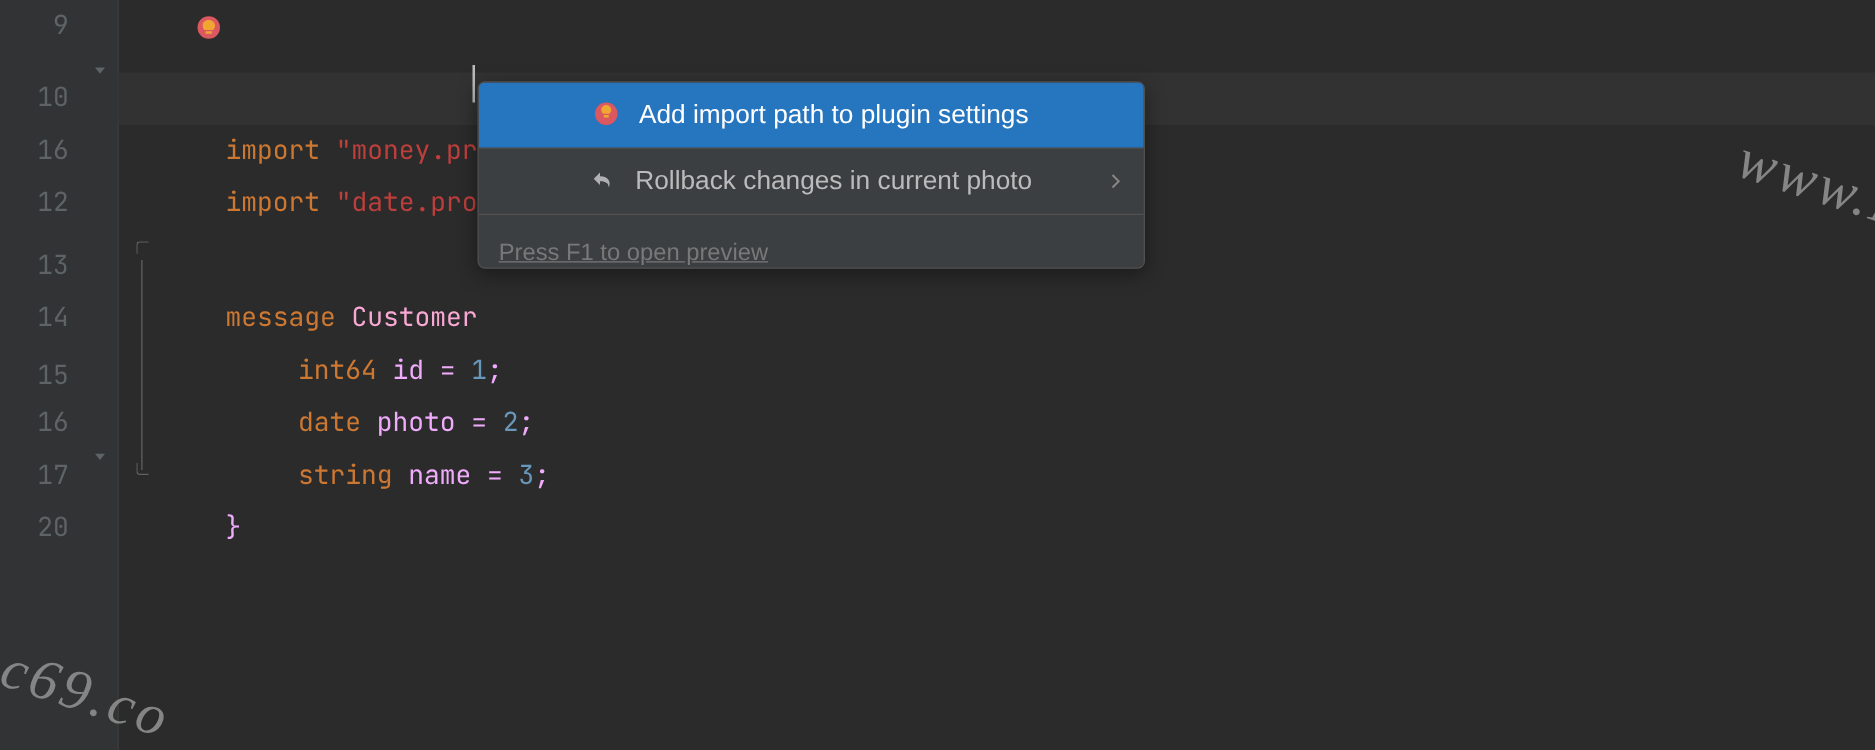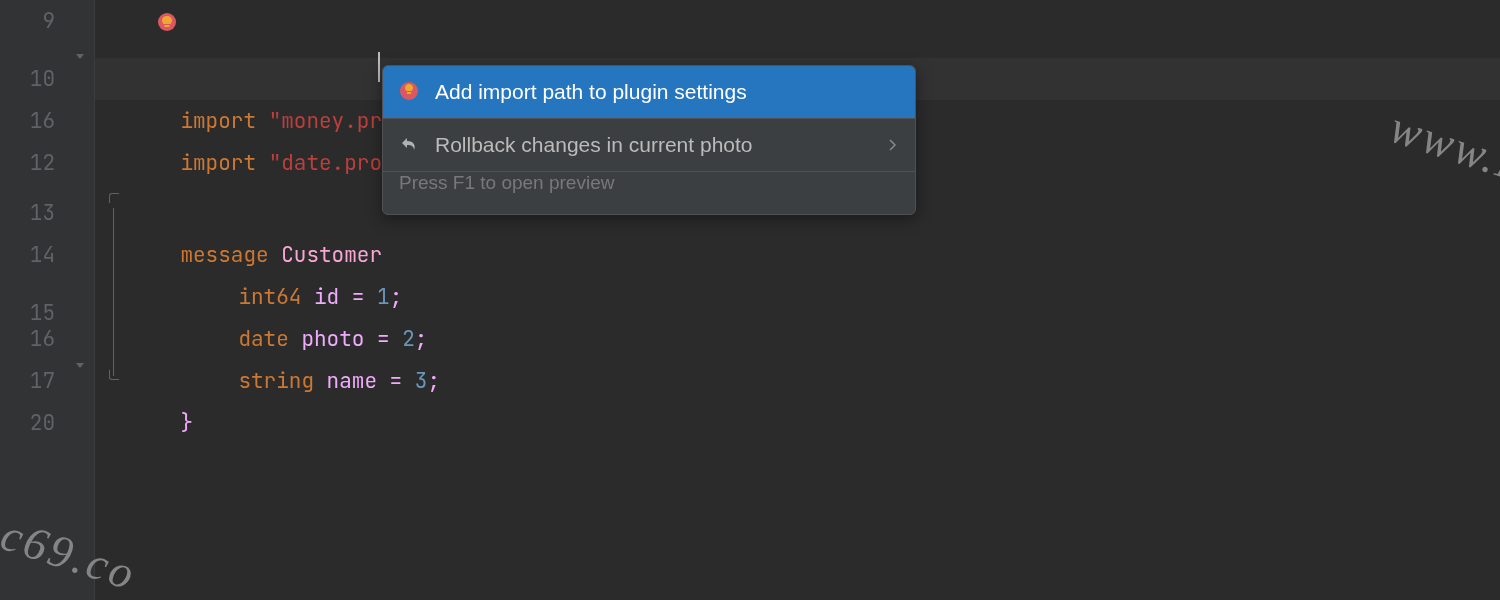--- a/index.html
+++ b/index.html
@@ -102,44 +102,46 @@
     }
     .menu-item {
       height: 52px;
       display: flex;
       align-items: center;
       padding: 0 16px;
       font-family: -apple-system, 'Segoe UI', sans-serif;
       font-size: 21px;
       color: #bbbbbb;
       position: relative;
+      justify-content: center;
     }
     .menu-item.selected {
       background: #2675bf;
       color: #ffffff;
     }
     .menu-item-icon {
       width: 22px;
       height: 22px;
       margin-right: 14px;
       flex-shrink: 0;
     }
     .menu-separator {
       height: 1px;
       background: #515151;
       margin: 0;
     }
     .menu-hint {
       height: 42px;
       display: flex;
-      align-items: flex-start;
+      align-items: flex-end;
       padding: 0 16px;
       font-family: -apple-system, 'Segoe UI', sans-serif;
       font-size: 19px;
       color: #787878;
+      text-decoration: underline;
     }
     .chevron-right {
       position: absolute;
       right: 18px;
       color: #888;
       font-size: 18px;
     }
     .bracket-line {
       position: absolute;
       width: 2px;
@@ -172,21 +174,21 @@
 </head>
 <body>
 
 <div class="gutter">
   <div class="line-number" style="top:0">9</div>
   <div class="line-number" style="top:58px">10</div>
   <div class="line-number" style="top:100px">16</div>
   <div class="line-number" style="top:142px">12</div>
   <div class="line-number" style="top:192px">13</div>
   <div class="line-number" style="top:234px">14</div>
-  <div class="line-number" style="top:292px">15</div>
+  <div class="line-number" style="top:280px">15</div>
   <div class="line-number" style="top:318px">16</div>
   <div class="line-number" style="top:360px">17</div>
   <div class="line-number" style="top:402px">20</div>
 
   <div class="gutter-icon" style="left:65px;top:36px">
     <svg width="12" height="12" viewBox="0 0 12 12">
         <path d="M2 3 L6 8 L10 3" fill="#5e6366"></path>
       </svg>
   </div>
   <div class="gutter-icon" style="left:65px;top:345px">

